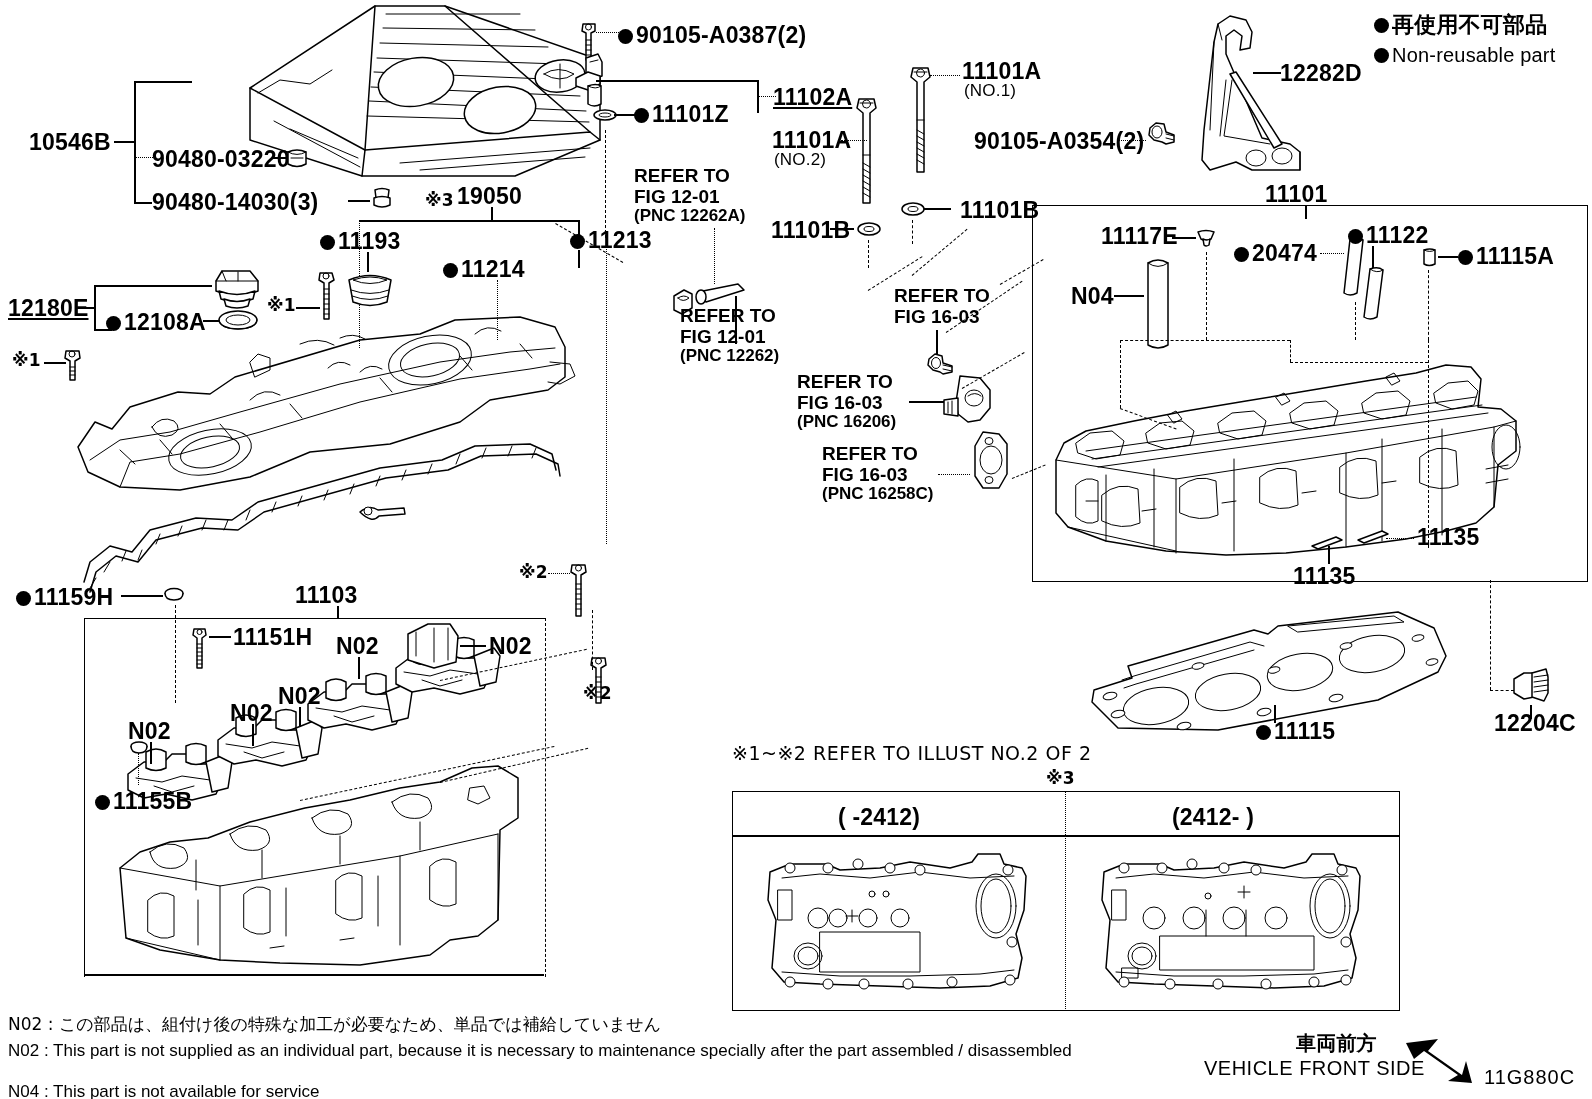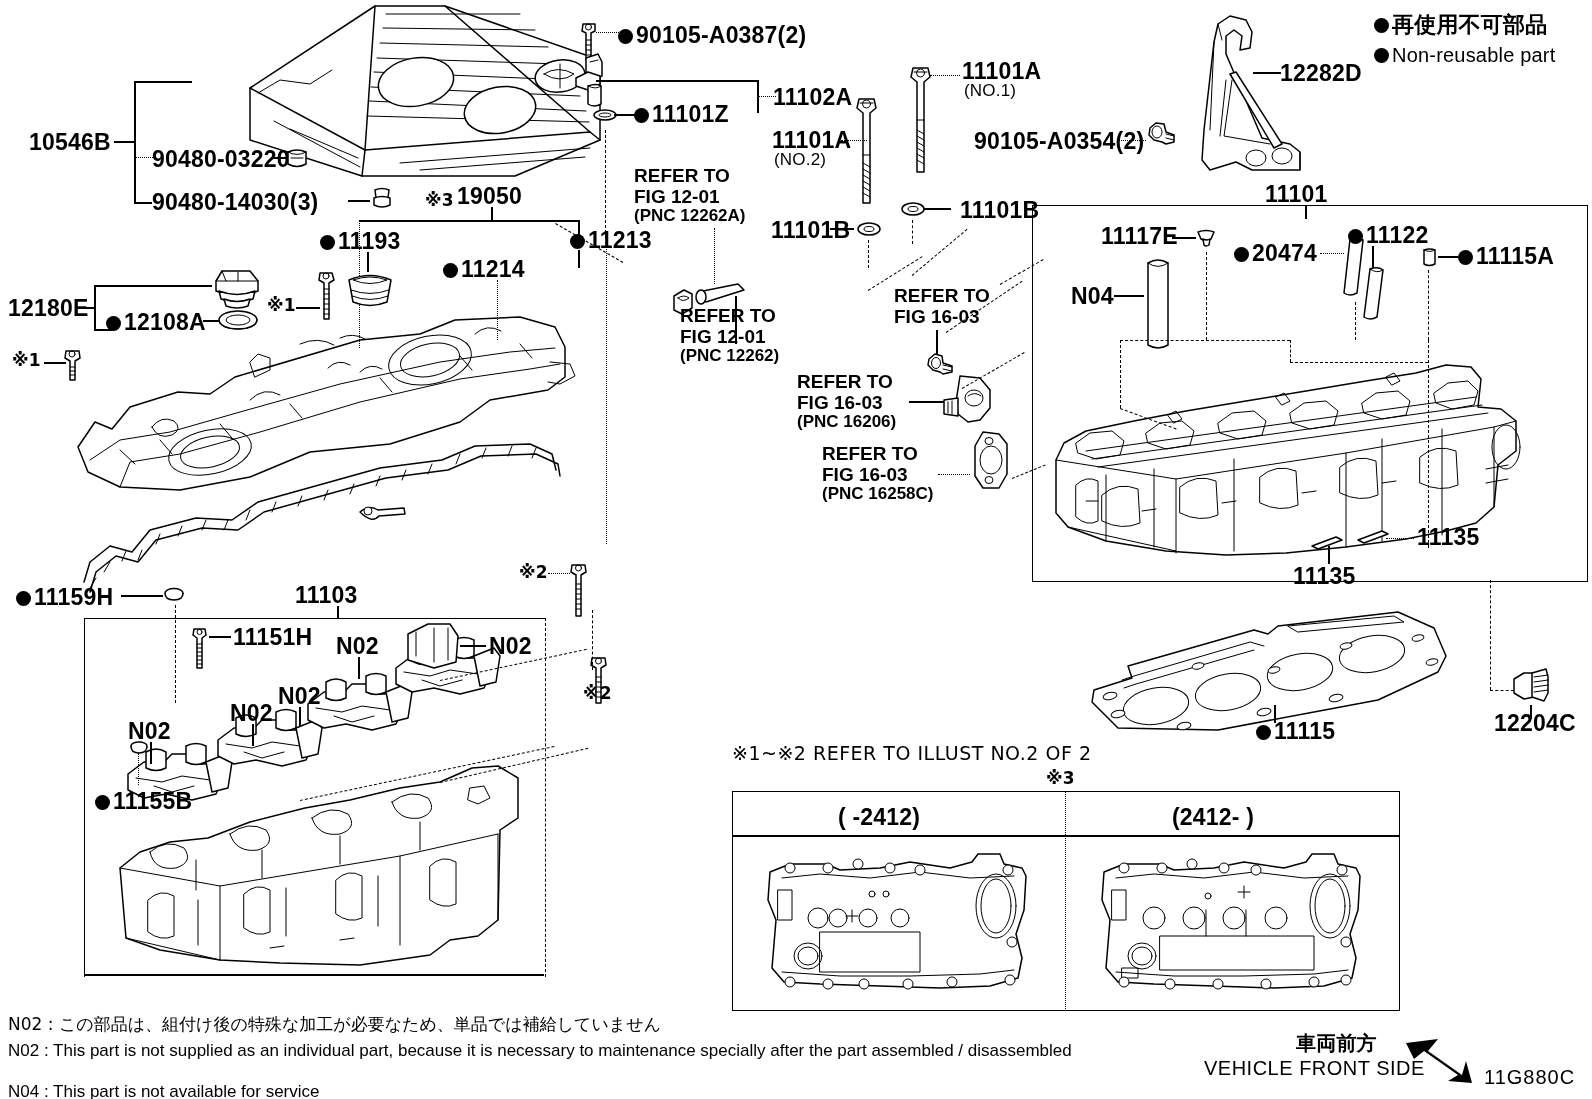--- a/index.html
+++ b/index.html
@@ -104,21 +104,21 @@
     <span class="dot"></span><span>11214</span>
   </div>
   <div class="ln vl" style="left:578px;top:250px;width:1.6px;height:18px;"></div>
   <div class="dot-v" style="left:497px;top:280px;height:60px;"></div>
   <div class="dot-v" style="left:606px;top:244px;height:300px;"></div>
 
   <div class="ln vl" style="left:94px;top:285px;width:1.8px;height:45px;"></div>
   <div class="ln hl" style="left:94px;top:285px;width:118px;height:1.8px;"></div>
   <div class="ln hl" style="left:94px;top:329px;width:18px;height:1.8px;"></div>
   <div class="ln hl" style="left:82px;top:307px;width:13px;height:1.8px;"></div>
-  <div class="lbl pn" style="left:8px;top:295px;">12180E</div>
+  <div class="lbl pn" style="left:8px;top:295px;text-decoration:underline;">12180E</div>
 
   <svg style="left:208px;top:265px;" width="56" height="48" viewBox="0 0 56 48">
     <path class="st-f" d="M8 16 L14 6 L42 6 L50 16 L50 26 q-21 8 -42 0 Z"></path>
     <path class="st-thin" d="M14 6 L18 16 L50 16"></path>
     <path class="st-thin" d="M8 16 L18 16"></path>
     <path class="st-thin" d="M30 7 L30 16"></path>
     <path class="st-f" d="M11 26 q18 7 36 0 l-2 8 q-16 6 -32 0 Z"></path>
     <path class="st-f" d="M16 34 q13 5 26 0 l-2 7 q-11 4 -22 0 Z"></path>
   </svg>
   <div class="lbl kome" style="left:267px;top:295px;font-weight:bold;">※1</div>
@@ -321,21 +321,21 @@
   <svg style="left:568px;top:52px;" width="50" height="62" viewBox="0 0 50 62">
     <path class="st-f" d="M18 6 L30 2 L34 10 L34 24 L22 28 L18 22 Z"></path>
     <path class="st-f" d="M8 26 L20 20 L32 24 L32 32 L20 38 L8 34 Z"></path>
     <path class="st-f" d="M20 34 q8 -3 13 0 l0 18 q-7 4 -13 0 Z"></path>
     <path class="st-thin" d="M20 34 q8 4 13 0"></path>
     <path class="st-thin" d="M22 10 L30 8"></path>
   </svg>
   <div class="ln hl" style="left:596px;top:80px;width:162px;height:1.6px;"></div>
   <div class="ln vl" style="left:757px;top:80px;width:1.6px;height:33px;"></div>
   <div class="dot-h" style="left:758px;top:96px;width:18px;"></div>
-  <div class="lbl pn" style="left:773px;top:84px;">11102A</div>
+  <div class="lbl pn" style="left:773px;top:84px;text-decoration:underline;">11102A</div>
 
   <svg style="left:592px;top:105px;" width="26" height="20" viewBox="0 0 26 20">
     <ellipse class="st-f" cx="13" cy="10" rx="11" ry="5"></ellipse>
     <ellipse class="st-fthin" cx="13" cy="10" rx="6" ry="2"></ellipse>
   </svg>
   <div class="ln hl" style="left:614px;top:114px;width:22px;height:1.6px;"></div>
   <div class="lbl pn" style="left:634px;top:101px;">
     <span class="dot"></span><span>11101Z</span>
   </div>
   <div class="dashed-v" style="left:605px;top:130px;height:108px;"></div>

